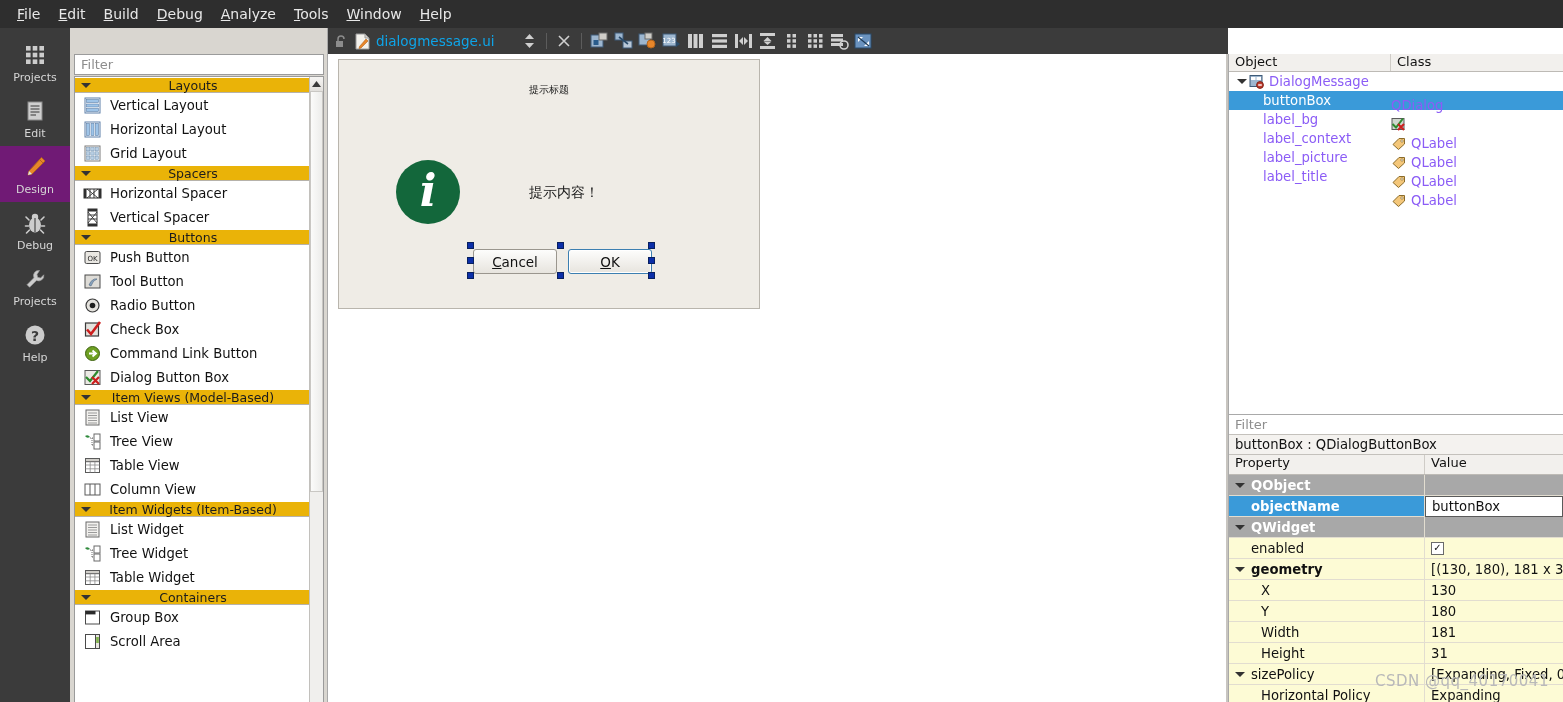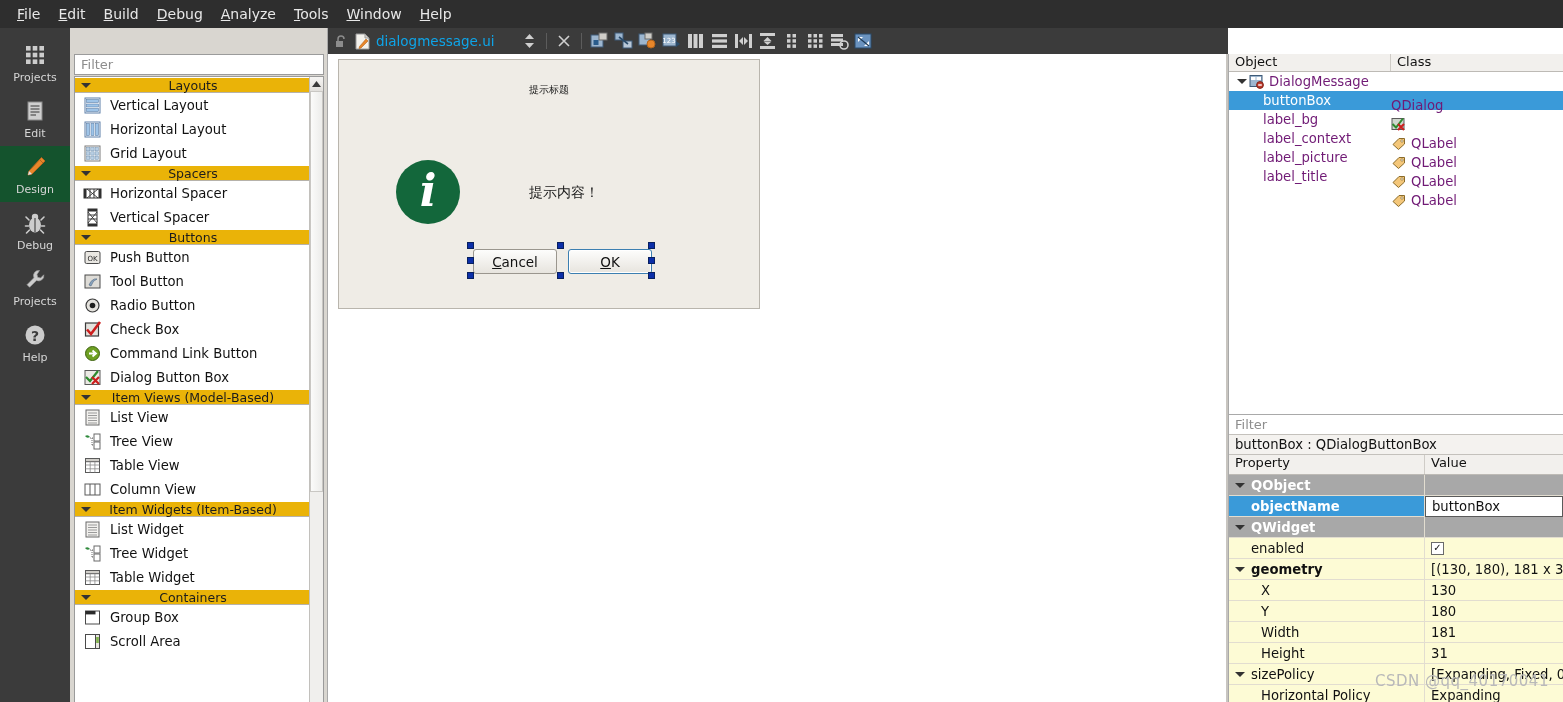--- a/index.html
+++ b/index.html
@@ -27,21 +27,21 @@
   
   .modebar {
     position: absolute; left: 0; top: 28px; width: 70px; height: 674px;
     background: #3b3b3b;
   }
   .mode-entry {
     width: 70px; height: 56px;
     display: flex; flex-direction: column; align-items: center; justify-content: center;
     color: #d6d6d6; cursor: default; padding-top: 2px;
   }
-  .mode-entry.active { background: #14532d; }
+  .mode-entry.active { background: #701a75; }
   .mode-label { font-size: 11px; margin-top: 3px; }
   .mode-ico { width: 26px; height: 26px; display:block; }
 
   
   .widgetbox {
     position: absolute; left: 70px; top: 28px; width: 258px; height: 674px;
     background: #d9d6d0;
     border-right: 1px solid #a9a9a9;
   }
   .wb-filter {
@@ -167,21 +167,21 @@
   }
   .oi-head {
     display: flex; height: 18px;
     background: #f2f0ed; border-bottom: 1px solid #bdbab5;
     font-size: 13px; color: #111;
   }
   .oi-head .c1 { width: 162px; padding-left: 6px; border-right: 1px solid #cfccc7; }
   .oi-head .c2 { flex: 1; padding-left: 6px; }
   .oi-row {
     display: flex; height: 19px; align-items: center;
-    font-size: 13.2px; color: #701a75;
+    font-size: 13.2px; color: #8b5cf6;
   }
   .oi-row.sel { background: #3a9ad9; color: #ffffff; }
   .oi-row .c1 { width: 162px; display: flex; align-items: center; }
   .oi-row .c2 { flex: 1; display: flex; align-items: flex-start; gap: 5px; margin-top: 48px; }
   .oi-tri {
     width: 0; height: 0; margin-left: 8px; margin-right: 2px;
     border-left: 5px solid transparent; border-right: 5px solid transparent;
     border-top: 5px solid #333;
   }
   .oi-ico { width: 15px; height: 15px; flex: 0 0 15px; }

